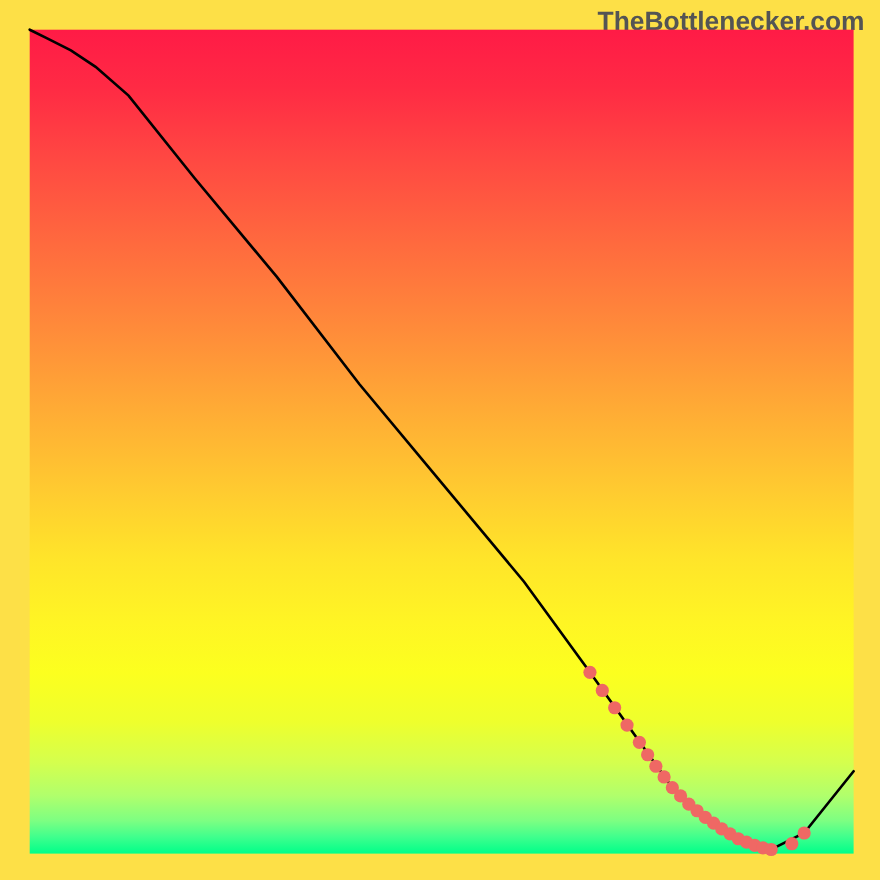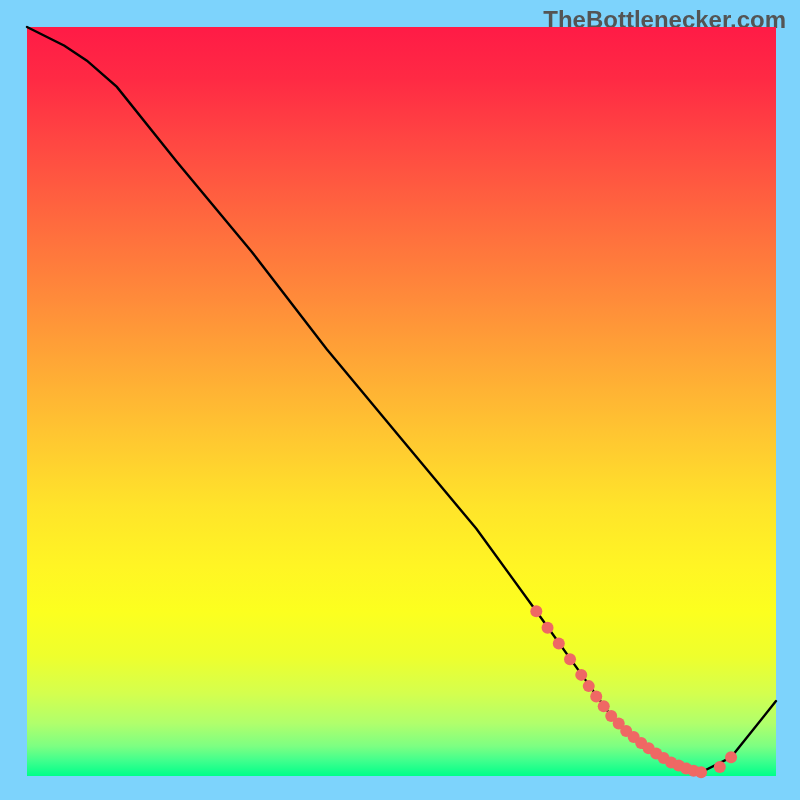--- a/index.html
+++ b/index.html
@@ -1,21 +1,21 @@
 <!DOCTYPE html>
 <html><head>
 <meta charset="utf-8">
 <style>
   * { margin: 0; padding: 0; box-sizing: border-box; }
   html, body { width: 800px; height: 800px; background: #000; overflow: hidden; }
   .stage {
     position: relative;
     width: 800px;
     height: 800px;
-    background: #7dd3fc;
+    background: #fde047;
   }
   .attribution {
     position: absolute;
     top: 6px;
     right: 14px;
     font-family: Arial, Helvetica, sans-serif;
     font-size: 24px;
     font-weight: 600;
     color: #545454;
     letter-spacing: 0px;

